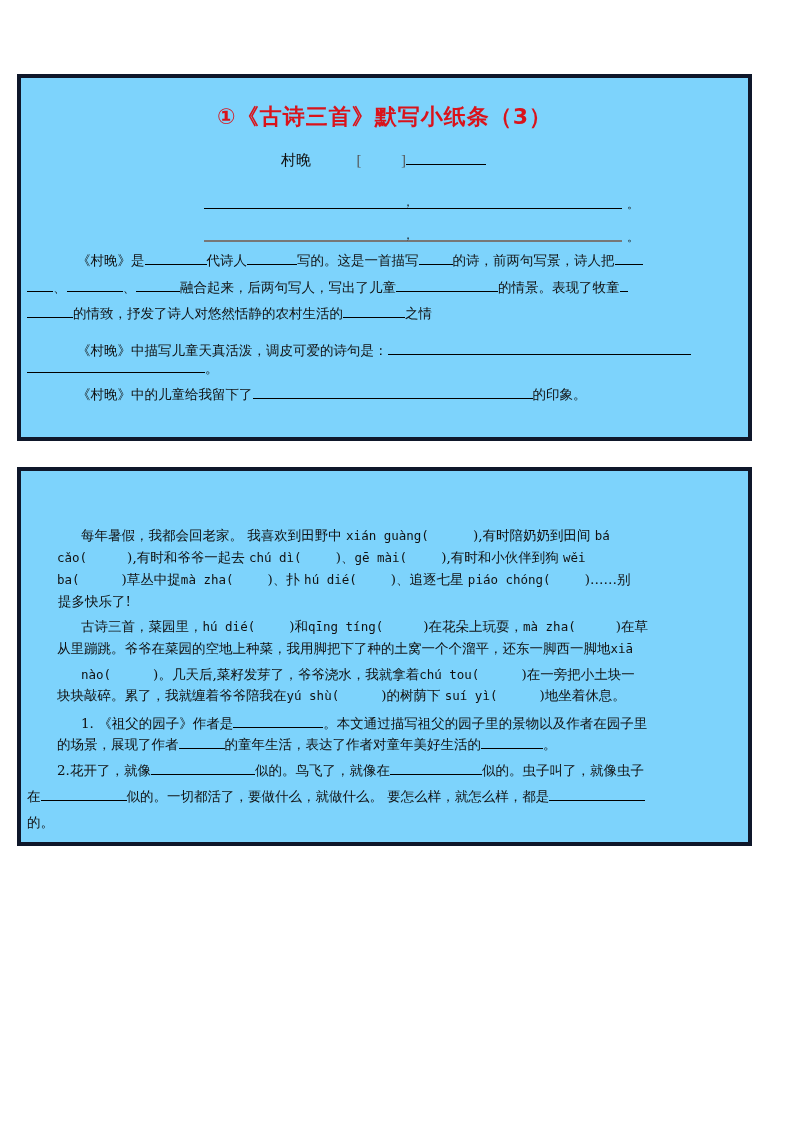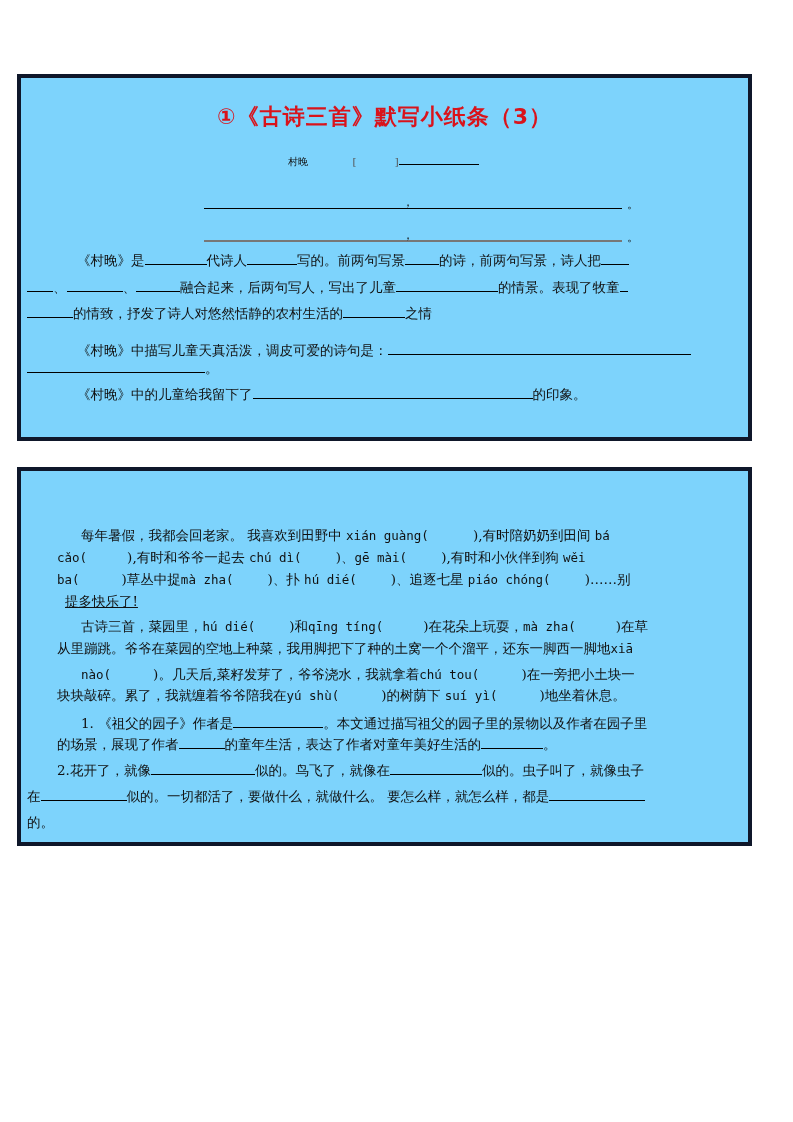--- a/index.html
+++ b/index.html
@@ -29,38 +29,38 @@
   }
   .poem-line.gray { border-bottom: 2px solid #777; }
   .comma, .period { position: absolute; font-size: 12px; }
 </style>
 </head>
 <body>
 
 <div id="box1" class="box">
   <div class="title" style="top:24px;">①《古诗三首》默写小纸条（3）</div>
 
-  <div class="line" style="top:72px; left:267px; font-size:10px;">
+  <div class="line" style="top:72px; left:260px; font-size:15px;font-family:Liberation Serif, serif;">
     <span>村晚</span>
     <span style="display:inline-block;width:38px;"></span>
     <span style="color:#555;">[</span>
     <span style="display:inline-block;width:32px;"></span>
     <span style="color:#555;">]</span><span class="blank" style="width:80px;"></span>
   </div>
 
   <div class="poem-line" style="top:130px; left:183px; width:418px;"></div>
   <span class="comma" style="top:116px; left:381px;">，</span>
   <span class="period" style="top:118px; left:606px;">。</span>
 
   <div class="poem-line gray" style="top:162px; left:183px; width:418px;"></div>
   <span class="comma" style="top:149px; left:381px;">，</span>
   <span class="period" style="top:151px; left:606px;">。</span>
 
   <div class="line" style="top:172px; left:56px;">
-    <span>《村晚》是</span><span class="blank" style="width:62px;"></span><span>代诗人</span><span class="blank" style="width:50px;"></span><span>写的。前两句写景</span><span class="blank" style="width:34px;"></span><span>的诗，前两句写景，诗人把</span><span class="blank" style="width:28px;"></span>
+    <span>《村晚》是</span><span class="blank" style="width:62px;"></span><span>代诗人</span><span class="blank" style="width:50px;"></span><span>写的。这是一首描写</span><span class="blank" style="width:34px;"></span><span>的诗，前两句写景，诗人把</span><span class="blank" style="width:28px;"></span>
   </div>
   <div class="line" style="top:225px; left:6px;">
     <span class="blank" style="width:46px;"></span><span>的情致，抒发了诗人对悠然恬静的农村生活的</span><span class="blank" style="width:62px;"></span><span>之情</span>
   </div>
   <div class="line" style="top:199px; left:6px;">
     <span class="blank" style="width:26px;"></span><span>、</span><span class="blank" style="width:56px;"></span><span>、</span><span class="blank" style="width:44px;"></span><span>融合起来，后两句写人，写出了儿童</span><span class="blank" style="width:102px;"></span><span>的情景。表现了牧童</span><span class="blank" style="width:8px;"></span>
   </div>
 
   <div class="line" style="top:262px; left:56px;">
     <span>《村晚》中描写儿童天真活泼，调皮可爱的诗句是：</span><span class="blank" style="width:303px;"></span>
@@ -78,21 +78,21 @@
 
   <div class="line" style="top:54px; left:60px;">
     <span>每年暑假，我都会回老家。 我喜欢到田野中 </span><span class="mono">xián guàng(</span><span style="display:inline-block;width:44px;"></span><span>),有时陪奶奶到田间 </span><span class="mono">bá</span>
   </div>
   <div class="line" style="top:76px; left:36px;">
     <span class="mono">cǎo(</span><span style="display:inline-block;width:40px;"></span><span>),有时和爷爷一起去 </span><span class="mono">chú dì(</span><span style="display:inline-block;width:34px;"></span><span>)、</span><span class="mono">gē mài(</span><span style="display:inline-block;width:34px;"></span><span>),有时和小伙伴到狗 </span><span class="mono">wěi</span>
   </div>
   <div class="line" style="top:98px; left:36px;">
     <span class="mono">ba(</span><span style="display:inline-block;width:42px;"></span><span>)草丛中捉</span><span class="mono">mà zha(</span><span style="display:inline-block;width:34px;"></span><span>)、扑 </span><span class="mono">hú dié(</span><span style="display:inline-block;width:34px;"></span><span>)、追逐七星 </span><span class="mono">piáo chóng(</span><span style="display:inline-block;width:34px;"></span><span>)……别</span>
   </div>
-  <div class="line" style="top:120px; left:44px;text-decoration:underline;">提多快乐了!</div>
+  <div class="line" style="top:120px; left:37px;">提多快乐了!</div>
 
   <div class="line" style="top:145px; left:60px;">
     <span>古诗三首，菜园里，</span><span class="mono">hú dié(</span><span style="display:inline-block;width:34px;"></span><span>)和</span><span class="mono">qīng tíng(</span><span style="display:inline-block;width:40px;"></span><span>)在花朵上玩耍，</span><span class="mono">mà zha(</span><span style="display:inline-block;width:40px;"></span><span>)在草</span>
   </div>
   <div class="line" style="top:193px; left:60px;">
     <span class="mono">nào(</span><span style="display:inline-block;width:42px;"></span><span>)。几天后,菜籽发芽了，爷爷浇水，我就拿着</span><span class="mono">chú tou(</span><span style="display:inline-block;width:42px;"></span><span>)在一旁把小土块一</span>
   </div>
   <div class="line" style="top:167px; left:36px;">
     <span>从里蹦跳。爷爷在菜园的空地上种菜，我用脚把下了种的土窝一个个溜平，还东一脚西一脚地</span><span class="mono">xiā</span>
   </div>

